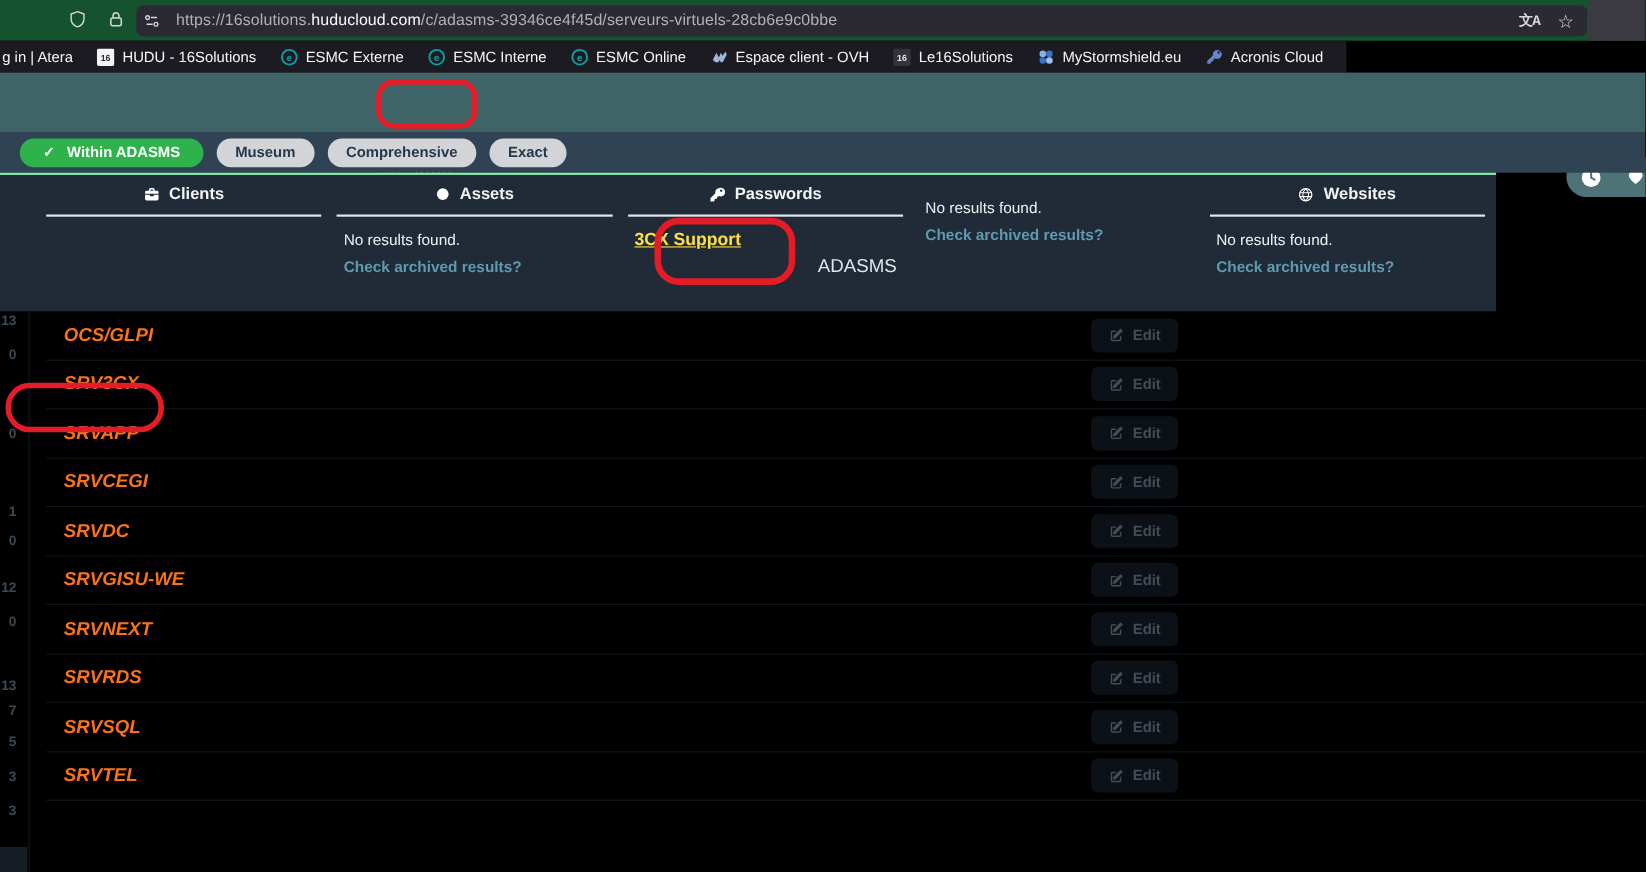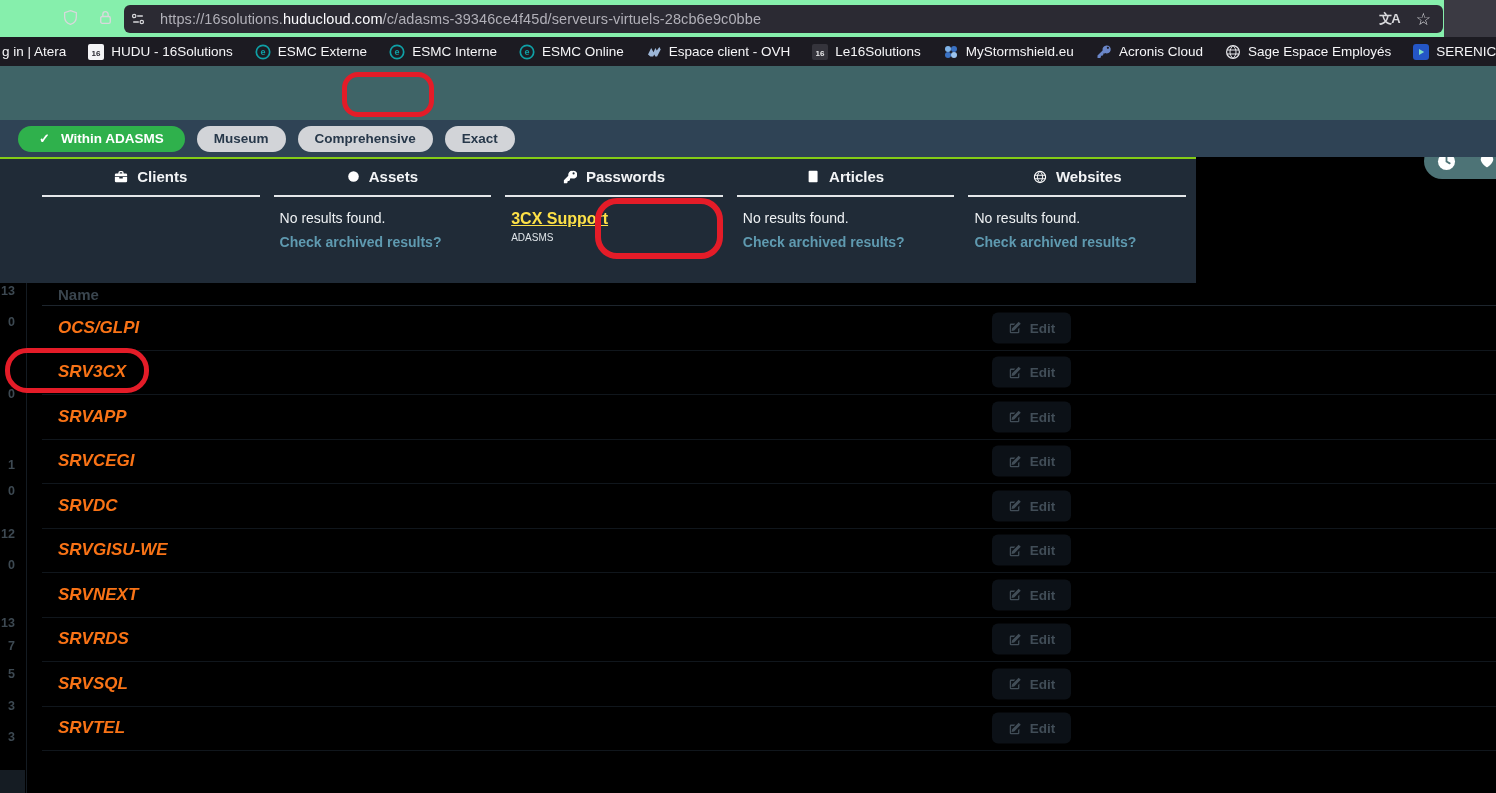--- a/index.html
+++ b/index.html
@@ -5,39 +5,39 @@
   * { box-sizing: border-box; }
   html,body { margin:0; padding:0; }
   body {
     width:1496px; height:793px; position:relative; overflow:hidden;
     background:#000; font-family:"Liberation Sans", sans-serif;
     -webkit-font-smoothing:antialiased;
   }
   svg { display:block; }
 
   
-  .chrome-top { position:absolute; top:0; left:0; width:1496px; height:37px; background:#86efac; }
+  .chrome-top { position:absolute; top:0; left:0; width:1496px; height:37px; background:#14532d; }
   .chrome-top .ticon { position:absolute; top:9px; }
   .ticon.shield { left:62px; }
   .ticon.lock   { left:97px; }
   .url-field {
     position:absolute; left:124px; top:5px; width:1319px; height:28px;
     background:#2b2a33; border-radius:6px; display:flex; align-items:center;
     padding:0 12px 0 6px;
   }
   .url-text { margin-left:14px; font-size:14.5px; color:#b1b0b8; white-space:nowrap; letter-spacing:.1px; }
   .url-text .domain { color:#fbfbfe; }
   .url-right { margin-left:auto; display:flex; align-items:center; gap:16px; color:#d8d8dc; }
-  .translate-glyph { font-size:13px; font-weight:bold; letter-spacing:-1px; }
+  .translate-glyph { font-size:13px; font-weight:bold; letter-spacing:-1px;font-family:Liberation Mono, monospace; }
   .star-glyph { font-size:17px; line-height:1; }
   .top-right-segment { position:absolute; left:1444px; top:0; width:52px; height:37px; background:#3b3a43; }
 
   
   .bookmarks-bar {
-    position:absolute; top:37px; left:0; width:1496px; height:29px; background:#1c1b22;
+    position:absolute; top:37px; left:0; width:1224px; height:29px; background:#1c1b22;
     display:flex; align-items:center; padding-left:0; overflow:hidden;
   }
   .bm-item { display:flex; align-items:center; gap:7px; padding:0 11px; color:#f6f6f8; font-size:13.5px; white-space:nowrap; cursor:default; }
   .bm-item:first-child { padding-left:2px; }
   .bm-icon { width:16px; height:16px; flex:0 0 auto; }
 
   
   .app-nav { position:absolute; top:66px; left:0; width:1496px; height:54px; background:var(--nav-teal,#3f6467); }
   .nav-items { position:absolute; left:10px; top:0; height:54px; display:flex; align-items:center; gap:46px; }
   .nav-item { color:#d6dfdf; font-size:15.5px; font-weight:700; cursor:pointer; }
@@ -57,34 +57,34 @@
     position:absolute; top:120px; left:0; width:1496px; height:37px; background:#2f4355;
     display:flex; align-items:center; gap:12px; padding-left:18px; z-index:5;
   }
   .chip { height:26px; border-radius:13px; display:flex; align-items:center; font-weight:700; font-size:13.5px; padding:0 17px; cursor:pointer; }
   .chip.green { background:var(--chip-green,#2fb14c); color:#fff; gap:11px; padding:0 21px; }
   .chip.gray  { background:#d2d4d8; color:#27384a; }
   .chip .check { font-size:13px; font-weight:900; }
 
   
   .results-panel {
-    position:absolute; top:157px; left:0; width:1196px; height:126px;
-    background:#202b37; border-top:2px solid #84cc16; z-index:5;padding-left:32px;
+    position:absolute; top:157px; left:0; width:1360px; height:126px;
+    background:#202b37; border-top:2px solid #86efac; z-index:5;padding-left:32px;
   }
   .columns { display:grid; grid-template-columns:repeat(5,1fr); gap:14px; padding:9px 10px 0 10px; }
   .col-header {
     display:flex; justify-content:center; align-items:center; gap:9px;
     color:#f2f4f6; font-weight:700; font-size:15px; padding-bottom:10px;
     border-bottom:2px solid #e4e7ea;
   }
   .col-body { padding:13px 6px 0 6px; display:flex; flex-direction:column; gap:8px; }
   .line-plain { color:#eef1f3; font-size:14px; }
   .line-link { color:var(--link-teal,#5f9ab0); font-size:14px; font-weight:700; cursor:pointer; }
   .line-result-title { color:#fde047; font-size:16px; font-weight:700; cursor:pointer;text-decoration:underline; }
-  .line-result-sub { color:#dfe4e8; font-size:10px; margin-top:-4px; }
+  .line-result-sub { color:#dfe4e8; font-size:17px; margin-top:-4px;text-align:right; }
 
   
   .page-area { position:absolute; top:283px; left:0; width:1496px; height:510px; background:#000; }
   .sidebar-divider { position:absolute; left:26px; top:0; width:1px; height:510px; background:#141b22; }
   .sidebar-count { position:absolute; left:-3px; width:18px; text-align:right; color:#3d4952; font-size:12.5px; font-weight:700; }
   .bottom-left-box { position:absolute; left:0; top:487px; width:25px; height:23px; background:#151c23; }
 
   .dim-table { position:absolute; left:42px; right:0; top:0; }
   .table-header { height:23px; display:flex; align-items:center; padding-left:16px; color:#3a454e; font-weight:700; font-size:15px; border-bottom:1px solid #1d252d; }
   .table-row { height:44.5px; position:relative; display:flex; align-items:center; padding-left:16px; border-bottom:1px solid #10161c; }
@@ -306,28 +306,20 @@
             </svg>
           </span>
           <span>Passwords</span>
         </div>
         <div class="col-body">
           <div class="line-result-title">3CX Support</div>
           <div class="line-result-sub">ADASMS</div>
         </div>
       </div>
       <div class="col">
-        <div class="col-header">
-          <span>
-            <svg viewBox="0 0 16 16" width="13" height="13">
-              <path fill="#fff" d="M3 1h9a1 1 0 0 1 1 1v12a1 1 0 0 1-1 1H3a1 1 0 0 1-1-1V2a1 1 0 0 1 1-1zm2 3h6v1.2H5V4zm0 2.6h6v1.2H5V6.6zm0 2.6h6v1.2H5V9.2z"></path>
-            </svg>
-          </span>
-          <span>Articles</span>
-        </div>
         <div class="col-body">
           <div class="line-plain">No results found.</div>
           <div class="line-link">Check archived results?</div>
         </div>
       </div>
       <div class="col">
         <div class="col-header">
           <span>
             <svg viewBox="0 0 16 16" width="14" height="14">
               <circle cx="8" cy="8" r="6.4" fill="none" stroke="#fff" stroke-width="1.3"></circle>
@@ -355,21 +347,20 @@
       <span class="sidebar-count" style="top: 244px;">12</span>
       <span class="sidebar-count" style="top: 275px;">0</span>
       <span class="sidebar-count" style="top: 333px;">13</span>
       <span class="sidebar-count" style="top: 356px;">7</span>
       <span class="sidebar-count" style="top: 384px;">5</span>
       <span class="sidebar-count" style="top: 416px;">3</span>
       <span class="sidebar-count" style="top: 447px;">3</span>
       <span class="sidebar-count" style="top: 497px;">10</span>
     </div>
   <div class="dim-table">
-    <div class="table-header">Name</div>
     <div id="table-rows">
         <div class="table-row">
           <span class="row-name">OCS/GLPI</span>
           <button class="edit-btn">
             <span>
               <svg viewBox="0 0 16 16" width="14" height="14">
                 <path fill="currentColor" d="M12.2 1.4l2.4 2.4-7.5 7.5-3 .6.6-3 7.5-7.5zM13 8.2V13a1.5 1.5 0 0 1-1.5 1.5h-8A1.5 1.5 0 0 1 2 13V5a1.5 1.5 0 0 1 1.5-1.5h4.8L6.8 5H3.5v8h8V9.7L13 8.2z"></path>
               </svg>
             </span>
             <span>Edit</span>

